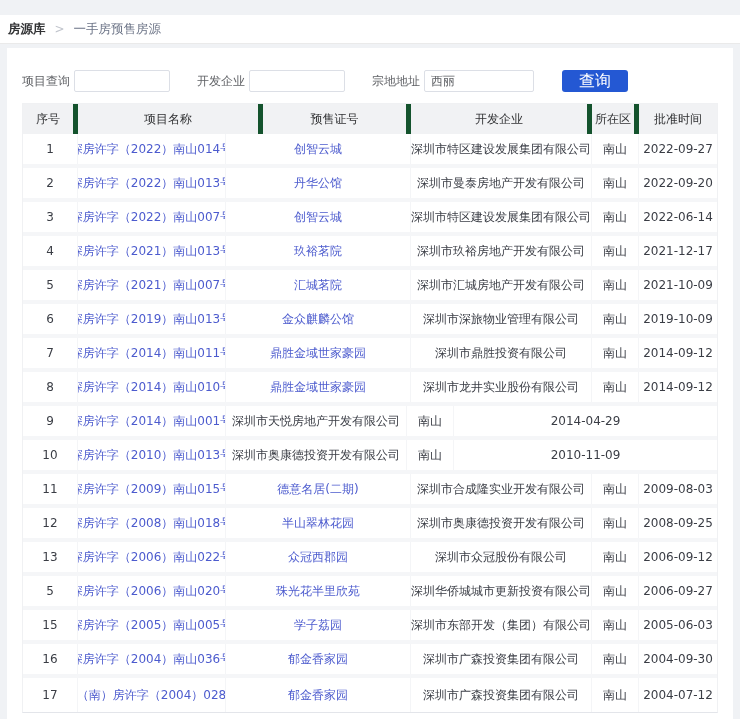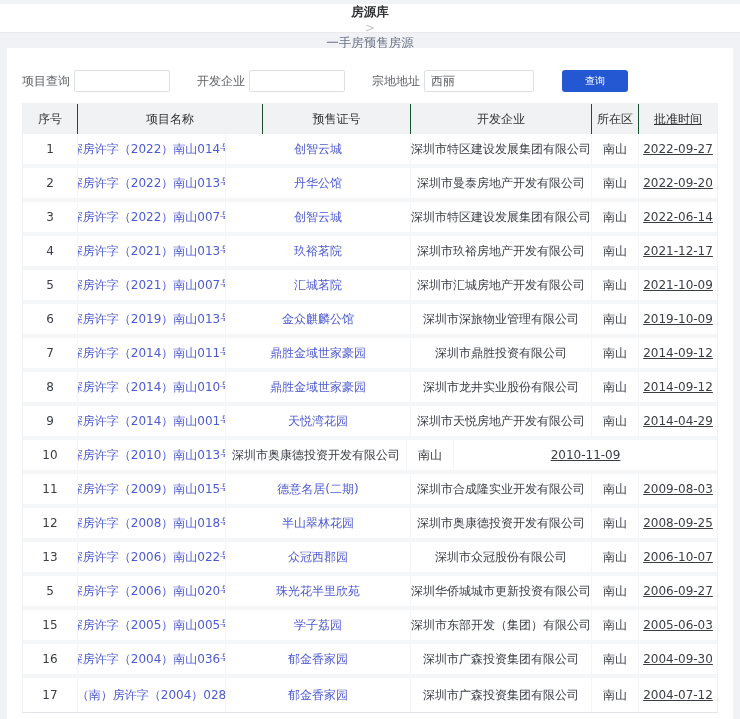--- a/index.html
+++ b/index.html
@@ -3,57 +3,57 @@
 <meta charset="utf-8">
 <style>
   * { margin:0; padding:0; box-sizing:border-box; }
   html,body { width:740px; height:719px; overflow:hidden; }
   body {
     background:#f0f2f5;
     font-family:"DejaVu Sans","Liberation Sans",sans-serif;
     position:relative;
   }
   .breadcrumb-bar {
-    position:absolute; top:4px; left:0; right:0; height:29px;
+    position:absolute; top:15px; left:0; right:0; height:29px;
     background:#fff; border-bottom:1px solid #eaeaea;
-    display:flex; align-items:center; padding:0 8px; font-size:12.5px;flex-direction:column;
+    display:flex; align-items:center; padding:0 8px; font-size:12.5px;
   }
   .bc-root { color:#303133; font-weight:bold; }
   .bc-sep  { color:#c0c4cc; margin:0 9px; font-size:12px; }
   .bc-cur  { color:#6b7386; }
 
   .card {
     position:absolute; top:48px; left:7px; right:7px; bottom:0;
     background:#fff; padding:22px 15px 0 15px;
   }
 
   .filter-row { display:flex; align-items:center; height:22px; font-size:12px; color:#606266; }
   .f-label { margin-right:4px; white-space:nowrap; }
   .inp {
     width:96px; height:22px; border:1px solid #dcdfe6; border-radius:2px;
     padding:0 6px; font-size:12px; color:#606266; margin-right:27px;
     outline:none; background:#fff; font-family:Liberation Sans, sans-serif;
   }
   .inp.wide { width:110px; margin-right:0; }
   .search-btn {
     margin-left:28px; width:66px; height:22px; background:#2458d3; color:#fff;
-    border:none; border-radius:3px; font-size:10px; cursor:pointer; font-family:inherit;
+    border:none; border-radius:3px; font-size:16px; cursor:pointer; font-family:inherit;
   }
 
   .table { margin-top:11px; border:1px solid #f0f1f3; border-bottom:1px solid #e3e5ea; }
   .thead {
     display:flex; height:30px; background:#f1f2f4;
     font-size:12px; color:#303133;
   }
   .th, .td {
     display:flex; align-items:center; justify-content:center;
     white-space:nowrap; overflow:hidden; height:100%;
   }
-  .th { border-right:1px solid #14532d; }
-  .th:last-child, .td:last-child { border-right:none;text-decoration:underline; }
+  .th { border-right:5px solid #14532d; }
+  .th:last-child, .td:last-child { border-right:none; }
   .trow {
     display:flex; height:34px; background:#fff;
     border-bottom:4px solid #f5f6f8; font-size:12px; color:#3a3d45;
   }
   .trow:last-child { border-bottom:none; }
   .td { border-right:1px solid #f4f5f7; }
   .link { color:#4c5bce; cursor:pointer; }
 
   .c-no   { width:55px;  }
   .c-cert { width:148px; }
@@ -153,21 +153,20 @@
     <div class="td c-no">8</div>
     <div class="td c-cert link">深房许字（2014）南山010号</div>
     <div class="td c-proj link">鼎胜金域世家豪园</div>
     <div class="td c-dev">深圳市龙井实业股份有限公司</div>
     <div class="td c-dist">南山</div>
     <div class="td c-date">2014-09-12</div>
   </div>
         <div class="trow">
     <div class="td c-no">9</div>
     <div class="td c-cert link">深房许字（2014）南山001号</div>
-    <div class="td c-proj link">天悦湾花园</div>
     <div class="td c-dev">深圳市天悦房地产开发有限公司</div>
     <div class="td c-dist">南山</div>
     <div class="td c-date">2014-04-29</div>
   </div>
         <div class="trow">
     <div class="td c-no">10</div>
     <div class="td c-cert link">深房许字（2010）南山013号</div>
     <div class="td c-dev">深圳市奥康德投资开发有限公司</div>
     <div class="td c-dist">南山</div>
     <div class="td c-date">2010-11-09</div>
@@ -187,21 +186,21 @@
     <div class="td c-dev">深圳市奥康德投资开发有限公司</div>
     <div class="td c-dist">南山</div>
     <div class="td c-date">2008-09-25</div>
   </div>
         <div class="trow">
     <div class="td c-no">13</div>
     <div class="td c-cert link">深房许字（2006）南山022号</div>
     <div class="td c-proj link">众冠西郡园</div>
     <div class="td c-dev">深圳市众冠股份有限公司</div>
     <div class="td c-dist">南山</div>
-    <div class="td c-date">2006-10-07</div>
+    <div class="td c-date">2006-09-12</div>
   </div>
         <div class="trow">
     <div class="td c-no">5</div>
     <div class="td c-cert link">深房许字（2006）南山020号</div>
     <div class="td c-proj link">珠光花半里欣苑</div>
     <div class="td c-dev">深圳华侨城城市更新投资有限公司</div>
     <div class="td c-dist">南山</div>
     <div class="td c-date">2006-09-27</div>
   </div>
         <div class="trow">

